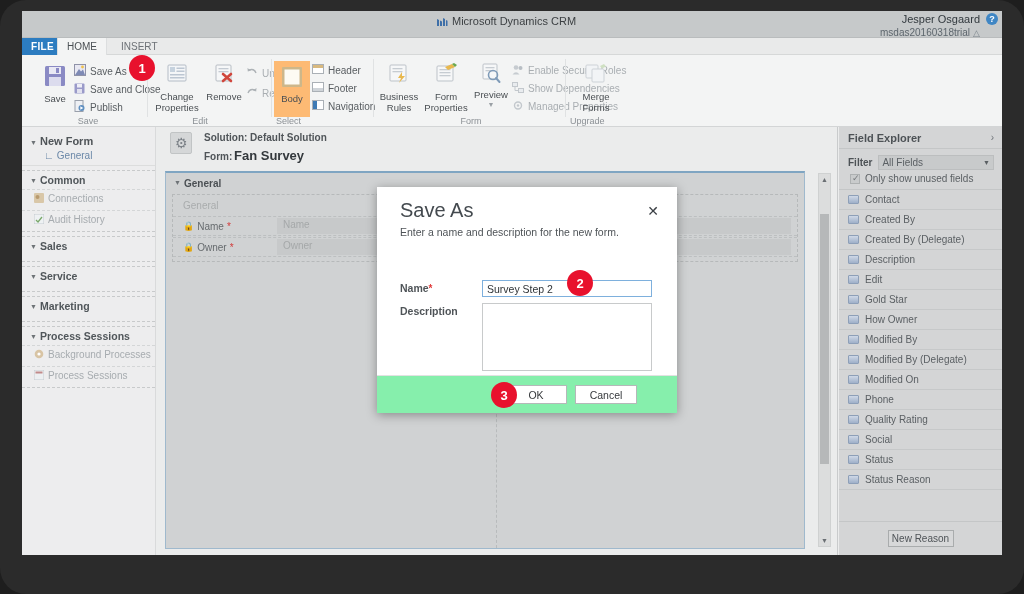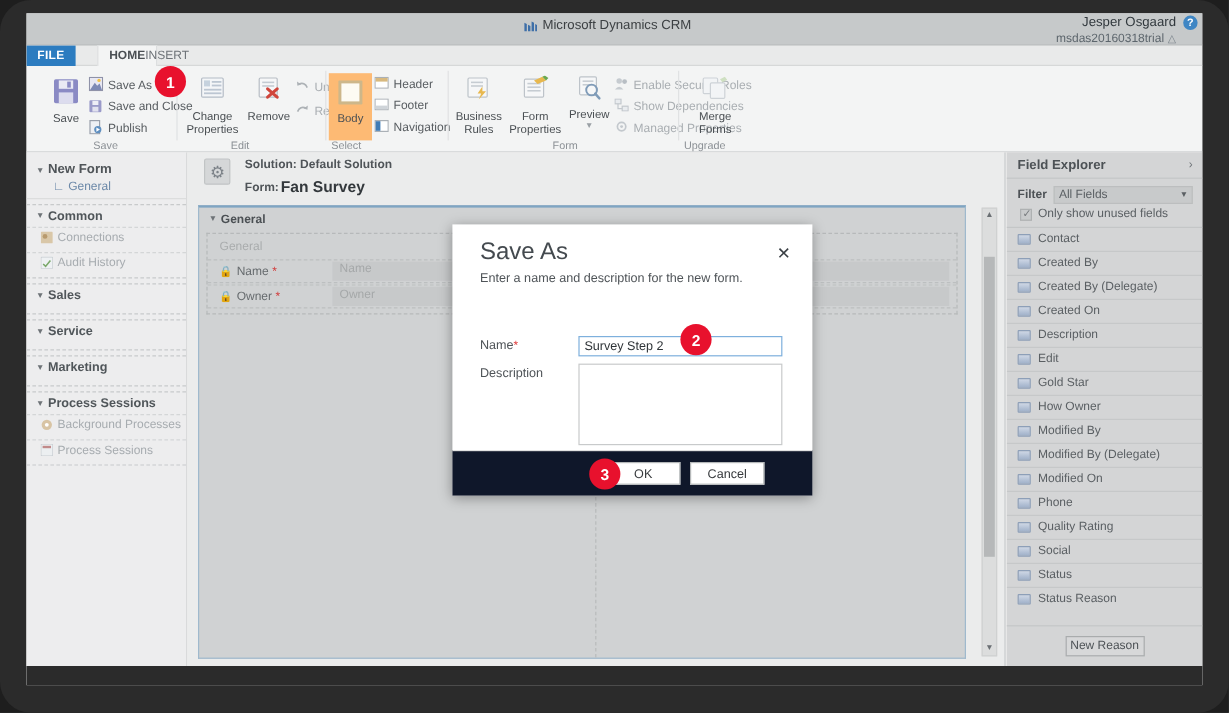--- a/index.html
+++ b/index.html
@@ -68,21 +68,21 @@
     position: absolute; top: 0; height: 17px;
     font-size: 10px; line-height: 17px;
     padding: 0 9px; color: #54595d; cursor: default;
   }
   .tab.file {
     left: 0; background: #2c7cc0; color: #fff; font-weight: 600;
     letter-spacing: .3px;
   }
   .tab.home {
     left: 35px; background: #f3f4f4; color: #4a4f53;
-    font-weight: 700; border-left: 1px solid #dcdedf; border-right: 1px solid #dcdedf; margin-left: 24px;
+    font-weight: 400; border-left: 1px solid #dcdedf; border-right: 1px solid #dcdedf;
   }
   .tab.insert { left: 90px; color: #6d7277; }
 
   
   .ribbon {
     position: absolute; left: 0; top: 44px;
     width: 980px; height: 72px;
     background: #f3f4f4;
     border-bottom: 1px solid #d3d5d6;
   }
@@ -332,37 +332,37 @@
     font-size: 14px; color: #3b4045; cursor: pointer;
   }
   .dlg-sub {
     position: absolute; left: 23px; top: 39px;
     font-size: 10.5px; color: #4f5458;
   }
   .dlg-field {
     position: absolute; display:flex; align-items: flex-start;
   }
   .dlg-field .lb {
-    width: 82px; font-size: 10.5px; color: #4f5458; padding-top: 2px;
+    width: 82px; font-size: 10.5px; color: #4f5458; padding-top: 2px; font-weight: bold;
   }
   .dlg-field .lb .req { color:#e03a3a; }
   .txtin {
     width: 170px; height: 17px;
     border: 1px solid #7eb0dd; background: #fff;
     font-size: 10.5px; color: #2e3337; padding: 0 4px;
     line-height: 16px;
   }
   .txtarea {
     width: 170px; height: 68px;
     border: 1px solid #c8cacb; background: #fff;
   }
   .dlg-foot {
     position: absolute; left: 0; bottom: 0;
     width: 300px; height: 38px;
-    background: #0f172a; border-top: 1px solid #e2e2e2;
+    background: #86efac; border-top: 1px solid #e2e2e2;
   }
   .dbtn {
     position: absolute; top: 9px; height: 19px; width: 62px;
     border: 1px solid #b5b8b9; background: #fff;
     font-size: 10.5px; color: #36393c;
     display:flex; align-items:center; justify-content:center;
   }
   .dbtn.ok { right: 110px; }
   .dbtn.cancel { right: 40px; }
 
@@ -801,24 +801,20 @@
           <div class="fx-item">
               <span class="fx-ic"></span>
               <span>Created By</span>
             </div>
           <div class="fx-item">
               <span class="fx-ic"></span>
               <span>Created By (Delegate)</span>
             </div>
           <div class="fx-item">
               <span class="fx-ic"></span>
-              <span>Created On</span>
-            </div>
-          <div class="fx-item">
-              <span class="fx-ic"></span>
               <span>Description</span>
             </div>
           <div class="fx-item">
               <span class="fx-ic"></span>
               <span>Edit</span>
             </div>
           <div class="fx-item">
               <span class="fx-ic"></span>
               <span>Gold Star</span>
             </div>

